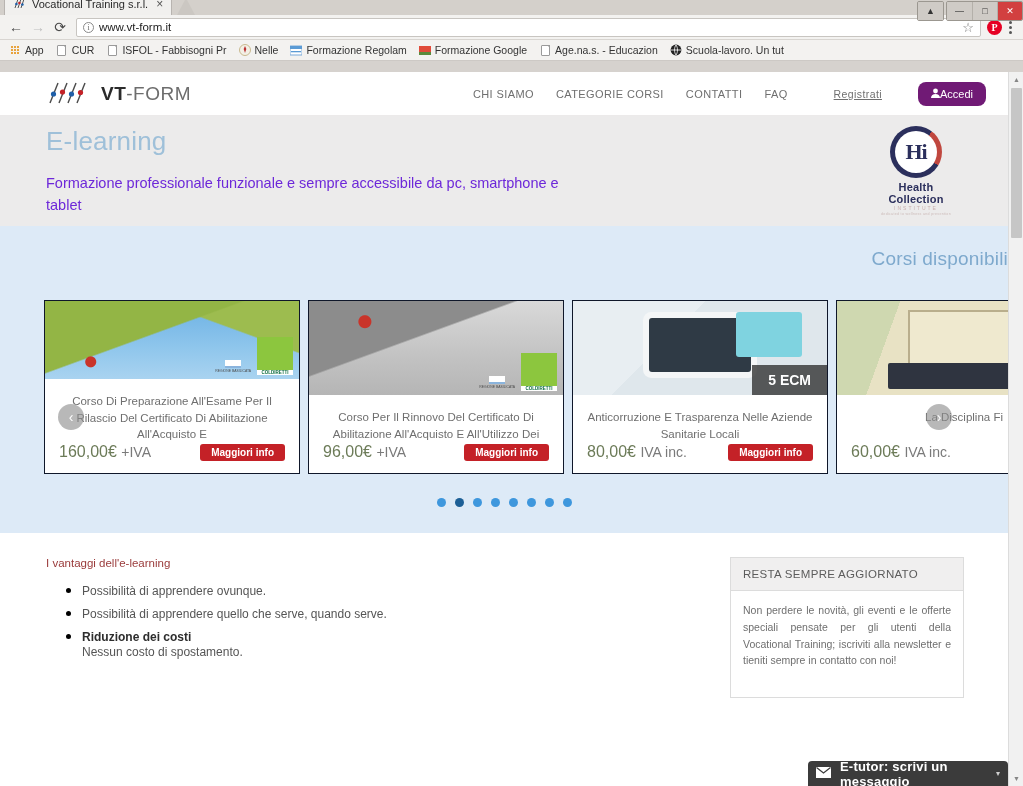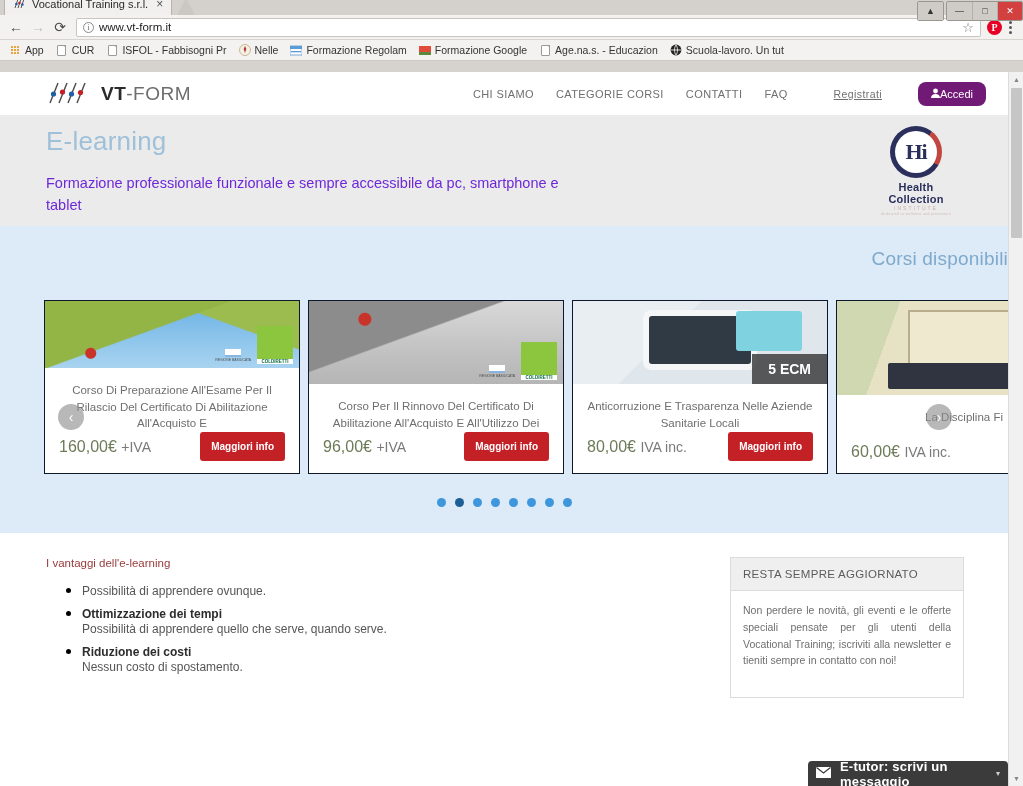--- a/index.html
+++ b/index.html
@@ -251,21 +251,21 @@
     font-size: 11.5px; color: #6f6f6f; line-height: 1.45;
     text-align: center; min-height: 34px;
   }
   .card-foot {
     margin-top: auto; display: flex; align-items: center; justify-content: space-between;
   }
   .price { font-size: 16px; color: #6c7b58; white-space: nowrap; }
   .price .vat { font-size: 14px; color: #7a7a7a; text-align: right; }
   .btn-info {
     background: #c42127; color: #fff; font-size: 10px; font-weight: bold;
-    padding: 9px 11px; border-radius: 3px; border: none; white-space: nowrap;
+    padding: 3px 11px; border-radius: 3px; border: none; white-space: nowrap;
   }
   .ecm-badge {
     position: absolute; right: 0; bottom: 0;
     background: rgba(55,55,55,.82); color: #fff;
     font-size: 14px; font-weight: bold;
     padding: 7px 16px;
   }
   .carousel-arrow {
     position: absolute; width: 26px; height: 26px; border-radius: 50%;
     background: rgba(140,140,140,.62); color: #fff;
@@ -641,21 +641,20 @@
       </div>
 
       <div class="lower">
         <div class="adv">
           <h3>I vantaggi dell'e-learning</h3>
           <ul>
             <li>
               <div class="li-desc">Possibilità di apprendere ovunque.</div>
             </li>
             <li>
-              <div class="li-title">Ottimizzazione dei tempi</div>
               <div class="li-desc">Possibilità di apprendere quello che serve, quando serve.</div>
             </li>
             <li>
               <div class="li-title">Riduzione dei costi</div>
               <div class="li-desc">Nessun costo di spostamento.</div>
             </li>
 
           </ul>
         </div>
 

